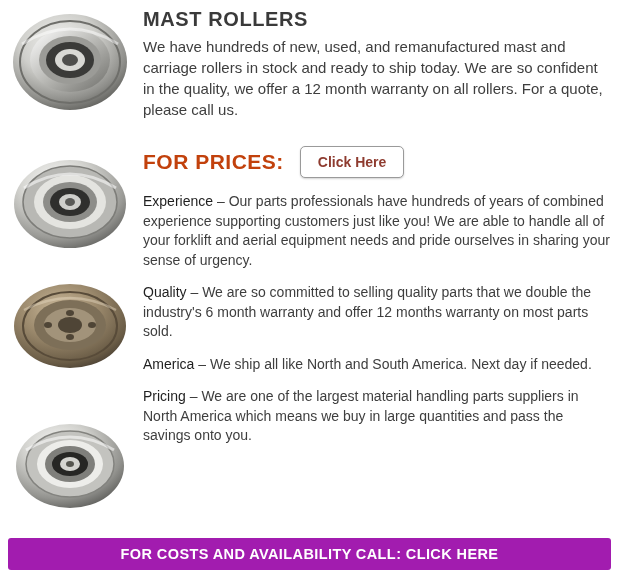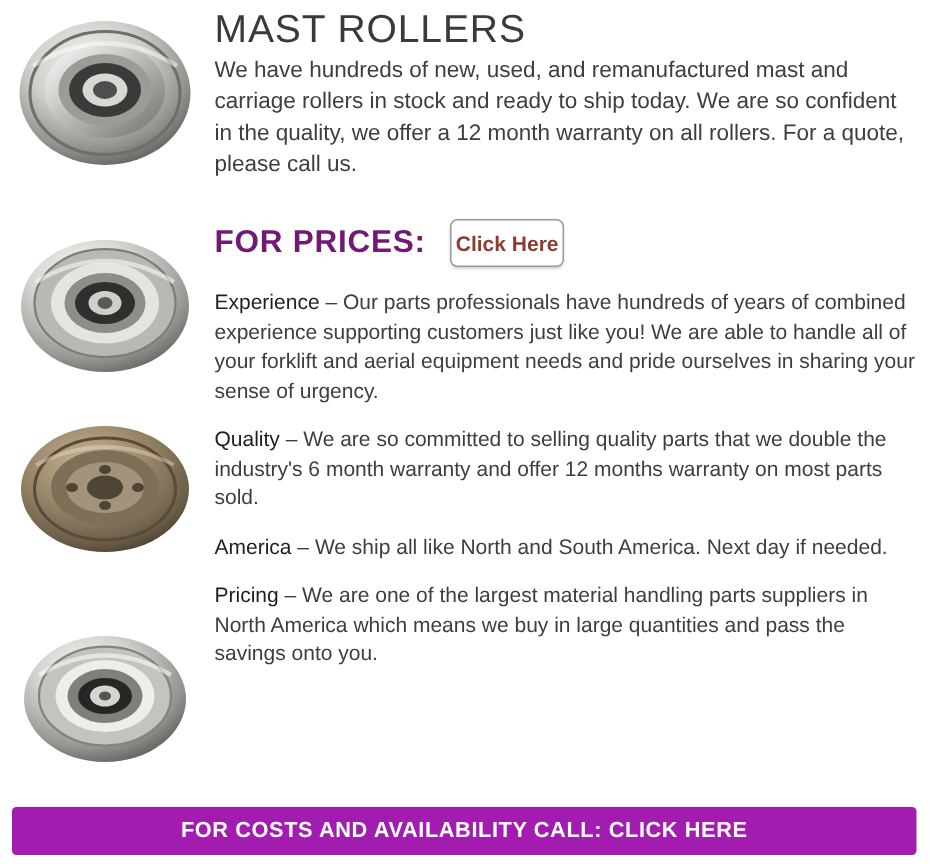--- a/index.html
+++ b/index.html
@@ -37,52 +37,52 @@
   .r3 { top: 268px; }
   .r4 { top: 408px; }
 
   .col-text {
     position: absolute;
     left: 143px;
     top: 0;
     width: 470px;
   }
   h1.title {
-    font-size: 26px;
-    font-weight: normal;
+    font-size: 20px;
+    font-weight: bold;
     color: #3a3a3a;
     letter-spacing: 0.6px;
     margin: 8px 0 6px 0;
     line-height: 22px;
   }
   p.intro {
     font-size: 15px;
     color: #3e3e3e;
     line-height: 21px;
     margin: 0 0 26px 0;
   }
   .prices-row {
     display: flex;
     align-items: center;
     margin: 4px 0 14px 0;
   }
   .prices-label {
     font-size: 21px;
     font-weight: bold;
-    color: #701a75;
+    color: #c2410c;
     letter-spacing: 0.5px;
     margin-right: 16px;
     white-space: nowrap;
   }
   .click-here-btn {
     display: inline-block;
     background: #ffffff;
     border: 1px solid #9a9a9a;
     border-radius: 5px;
-    padding: 7px 3px;
+    padding: 7px 17px;
     font-size: 14px;
     font-weight: bold;
     color: #8e3b2f;
     box-shadow: 0 1px 2px rgba(0,0,0,0.18);
     cursor: pointer;
     white-space: nowrap;
   }
   .feature {
     font-size: 14px;
     color: #3e3e3e;

